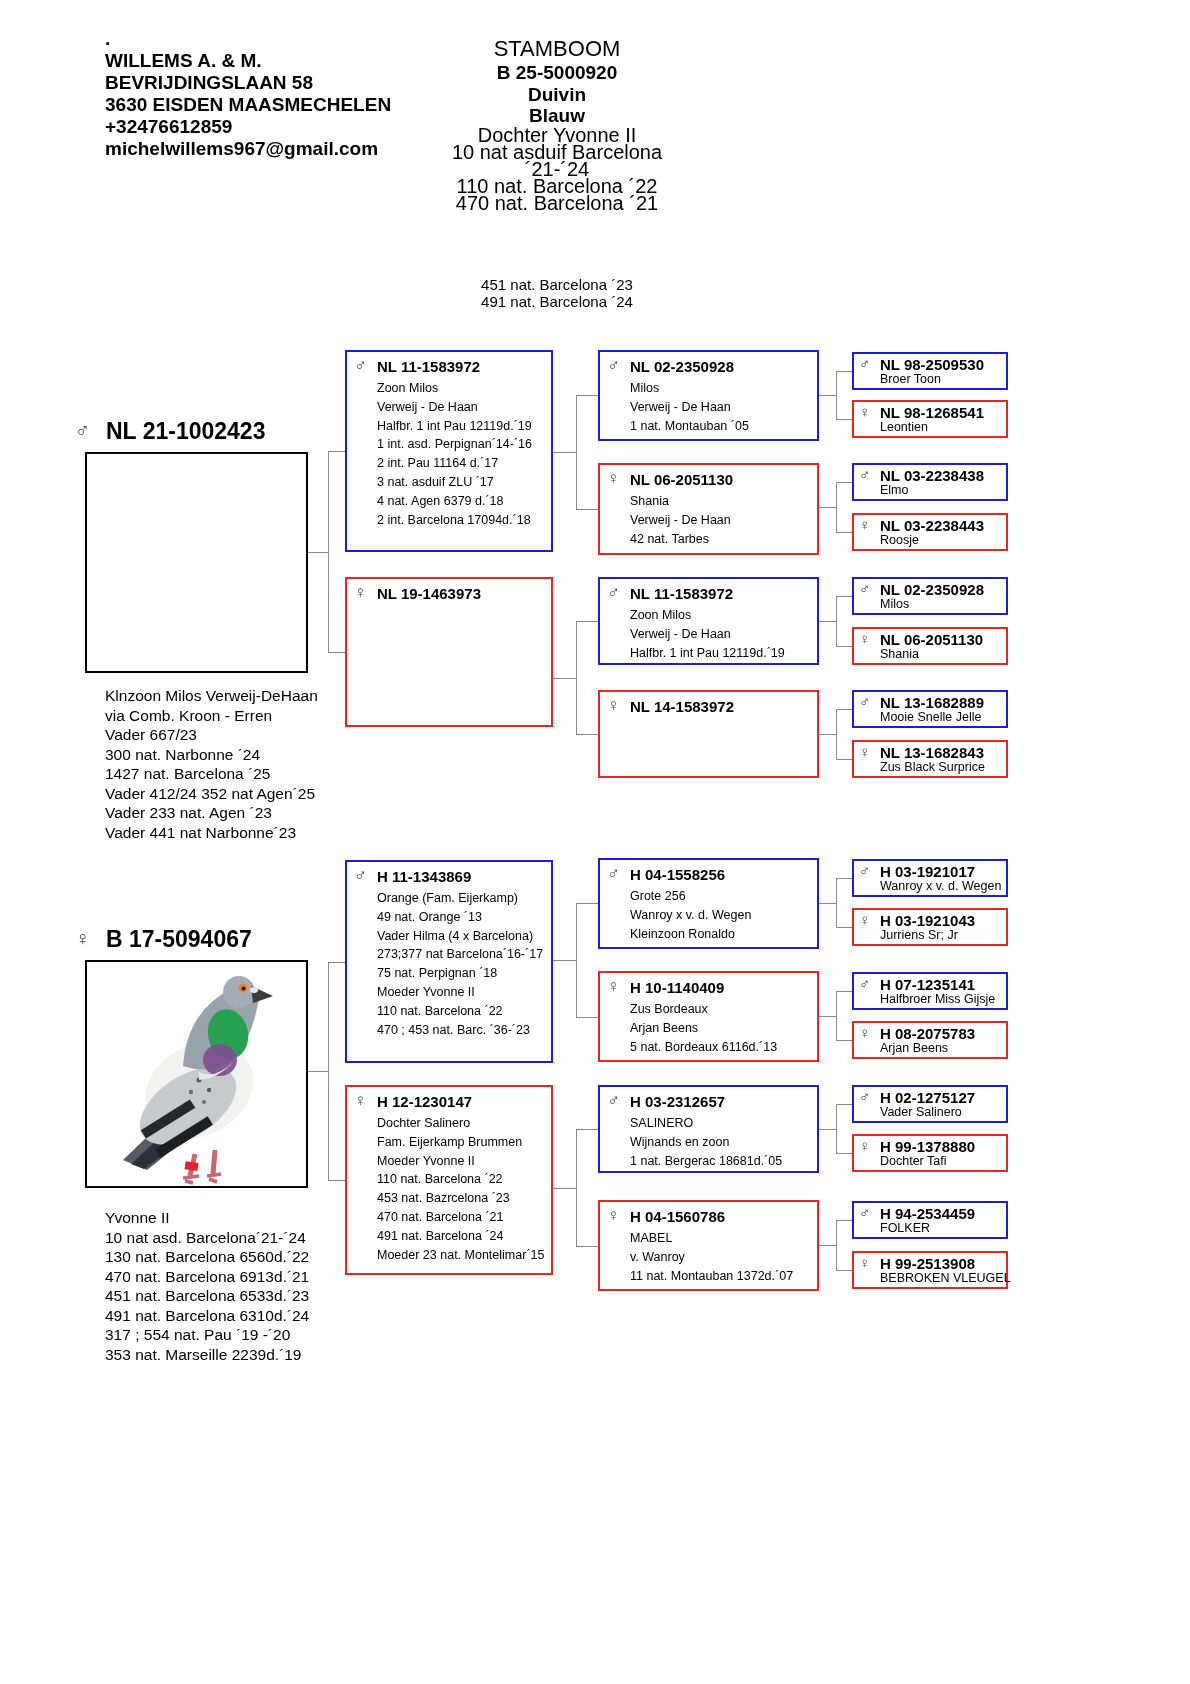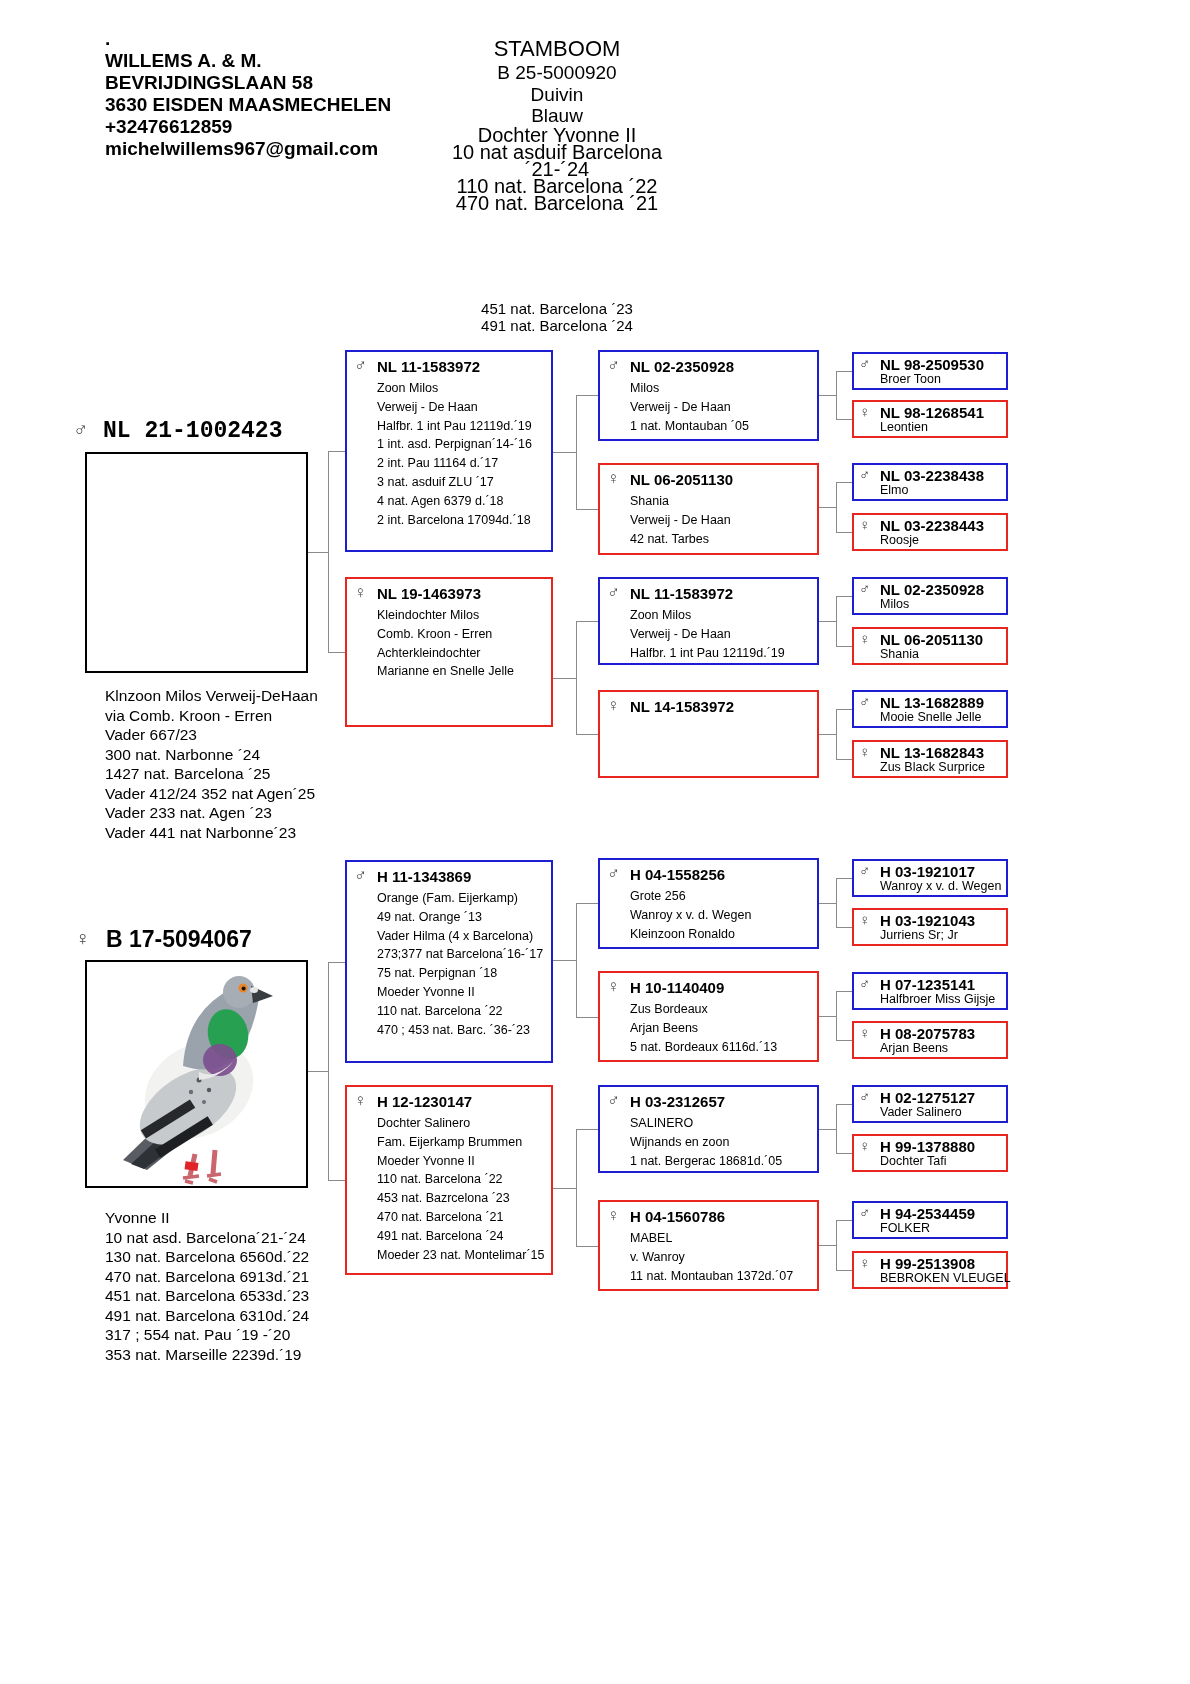--- a/index.html
+++ b/index.html
@@ -3,23 +3,23 @@
 <meta charset="utf-8">
 <style>
   html,body{margin:0;padding:0;background:#fff;}
   .page{position:relative;width:1190px;height:1684px;background:#fff;overflow:hidden;
         font-family:"Liberation Sans","DejaVu Sans",sans-serif;color:#000;}
   
   .hleft{position:absolute;left:105px;top:28px;}
   .hleft div{font-weight:bold;font-size:19px;line-height:22px;white-space:nowrap;}
   .hcenter{position:absolute;left:407px;top:28px;width:300px;text-align:center;margin-top:8px;}
   .t1{font-size:22px;line-height:26px;}
-  .t2{font-size:19px;font-weight:normal;line-height:21.5px;}
+  .t2{font-size:19px;font-weight:bold;line-height:21.5px;}
   .perf div{font-size:20px;line-height:17.2px;white-space:nowrap;}
-  .perf2{position:absolute;left:407px;top:276px;width:300px;text-align:center;margin-top:24px;}
+  .perf2{position:absolute;left:407px;top:276px;width:300px;text-align:center;}
   .perf2 div{font-size:15px;line-height:17.2px;white-space:nowrap;}
   
   .box{position:absolute;border:2px solid;background:#fff;box-sizing:border-box;
        padding:5px 4px 0 30px;z-index:2;}
   .m{border-color:#1d1dd2;}
   .f{border-color:#e8251f;}
   .sx{position:absolute;left:7px;top:4px;font-size:17px;font-weight:400;color:#444;}
   .ring{display:block;font-weight:bold;font-size:15px;line-height:20px;margin-bottom:2px;white-space:nowrap;}
   .bl div{font-size:12.5px;line-height:18.8px;white-space:nowrap;}
   .sm{padding:2px 3px 0 26px;}
@@ -61,21 +61,21 @@
         <div>´21-´24</div>
         <div>110 nat. Barcelona ´22</div>
         <div>470 nat. Barcelona ´21</div>
       </div>
   </div>
   <div class="perf2">
       <div>451 nat. Barcelona ´23</div>
       <div>491 nat. Barcelona ´24</div>
     </div>
 
-  <div class="slabel" style="left:75px;top:418px;font-family:Liberation Mono, monospace;">
+  <div class="slabel" style="left:75px;top:418px;">
     <span class="sxb">♂</span><span class="bring">NL 21-1002423</span>
   </div>
   <div class="photo m" style="left:85px;top:452px;width:223px;height:221px;"></div>
   <div class="notes" style="left:105px;top:686px;">
       <div>Klnzoon Milos Verweij-DeHaan</div>
       <div>via Comb. Kroon - Erren</div>
       <div>Vader 667/23</div>
       <div>300 nat. Narbonne ´24</div>
       <div>1427 nat. Barcelona ´25</div>
       <div>Vader 412/24 352 nat Agen´25</div>
@@ -140,26 +140,20 @@
         <div>1 int. asd. Perpignan´14-´16</div>
         <div>2 int. Pau 11164 d.´17</div>
         <div>3 nat. asduif ZLU ´17</div>
         <div>4 nat. Agen 6379 d.´18</div>
         <div>2 int. Barcelona 17094d.´18</div>
       </div>
   </div>
   <div class="box f" style="left:345px;top:577px;width:208px;height:150px;">
     <span class="sx">♀</span>
     <span class="ring">NL 19-1463973</span>
-    <div class="bl">
-        <div>Kleindochter Milos</div>
-        <div>Comb. Kroon - Erren</div>
-        <div>Achterkleindochter</div>
-        <div>Marianne en Snelle Jelle</div>
-      </div>
   </div>
   <div class="box m" style="left:345px;top:860px;width:208px;height:203px;">
     <span class="sx">♂</span>
     <span class="ring">H 11-1343869</span>
     <div class="bl">
         <div>Orange (Fam. Eijerkamp)</div>
         <div>49 nat. Orange ´13</div>
         <div>Vader Hilma (4 x Barcelona)</div>
         <div>273;377 nat Barcelona´16-´17</div>
         <div>75 nat. Perpignan ´18</div>

